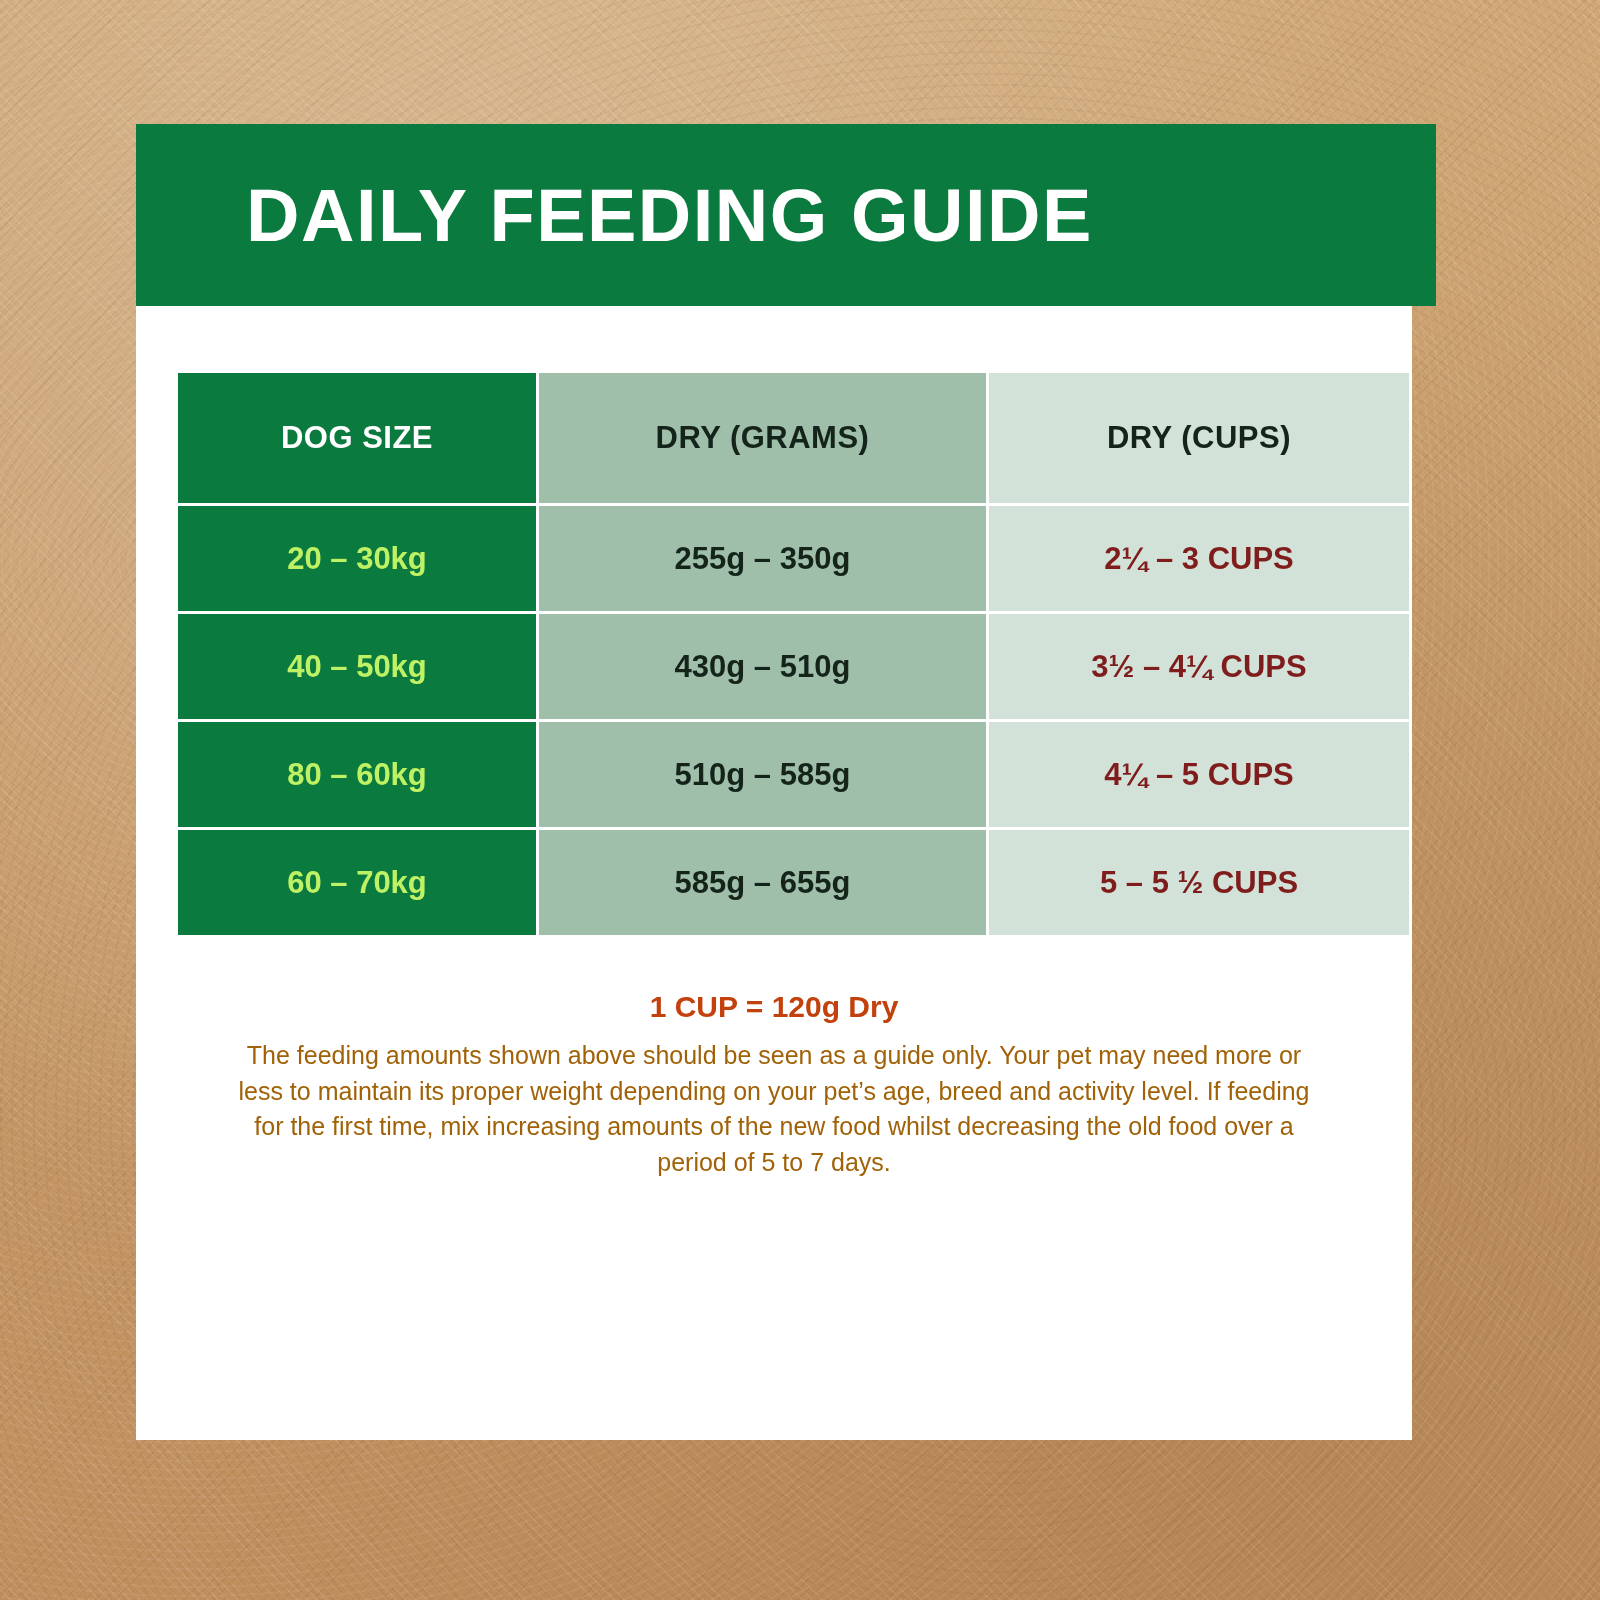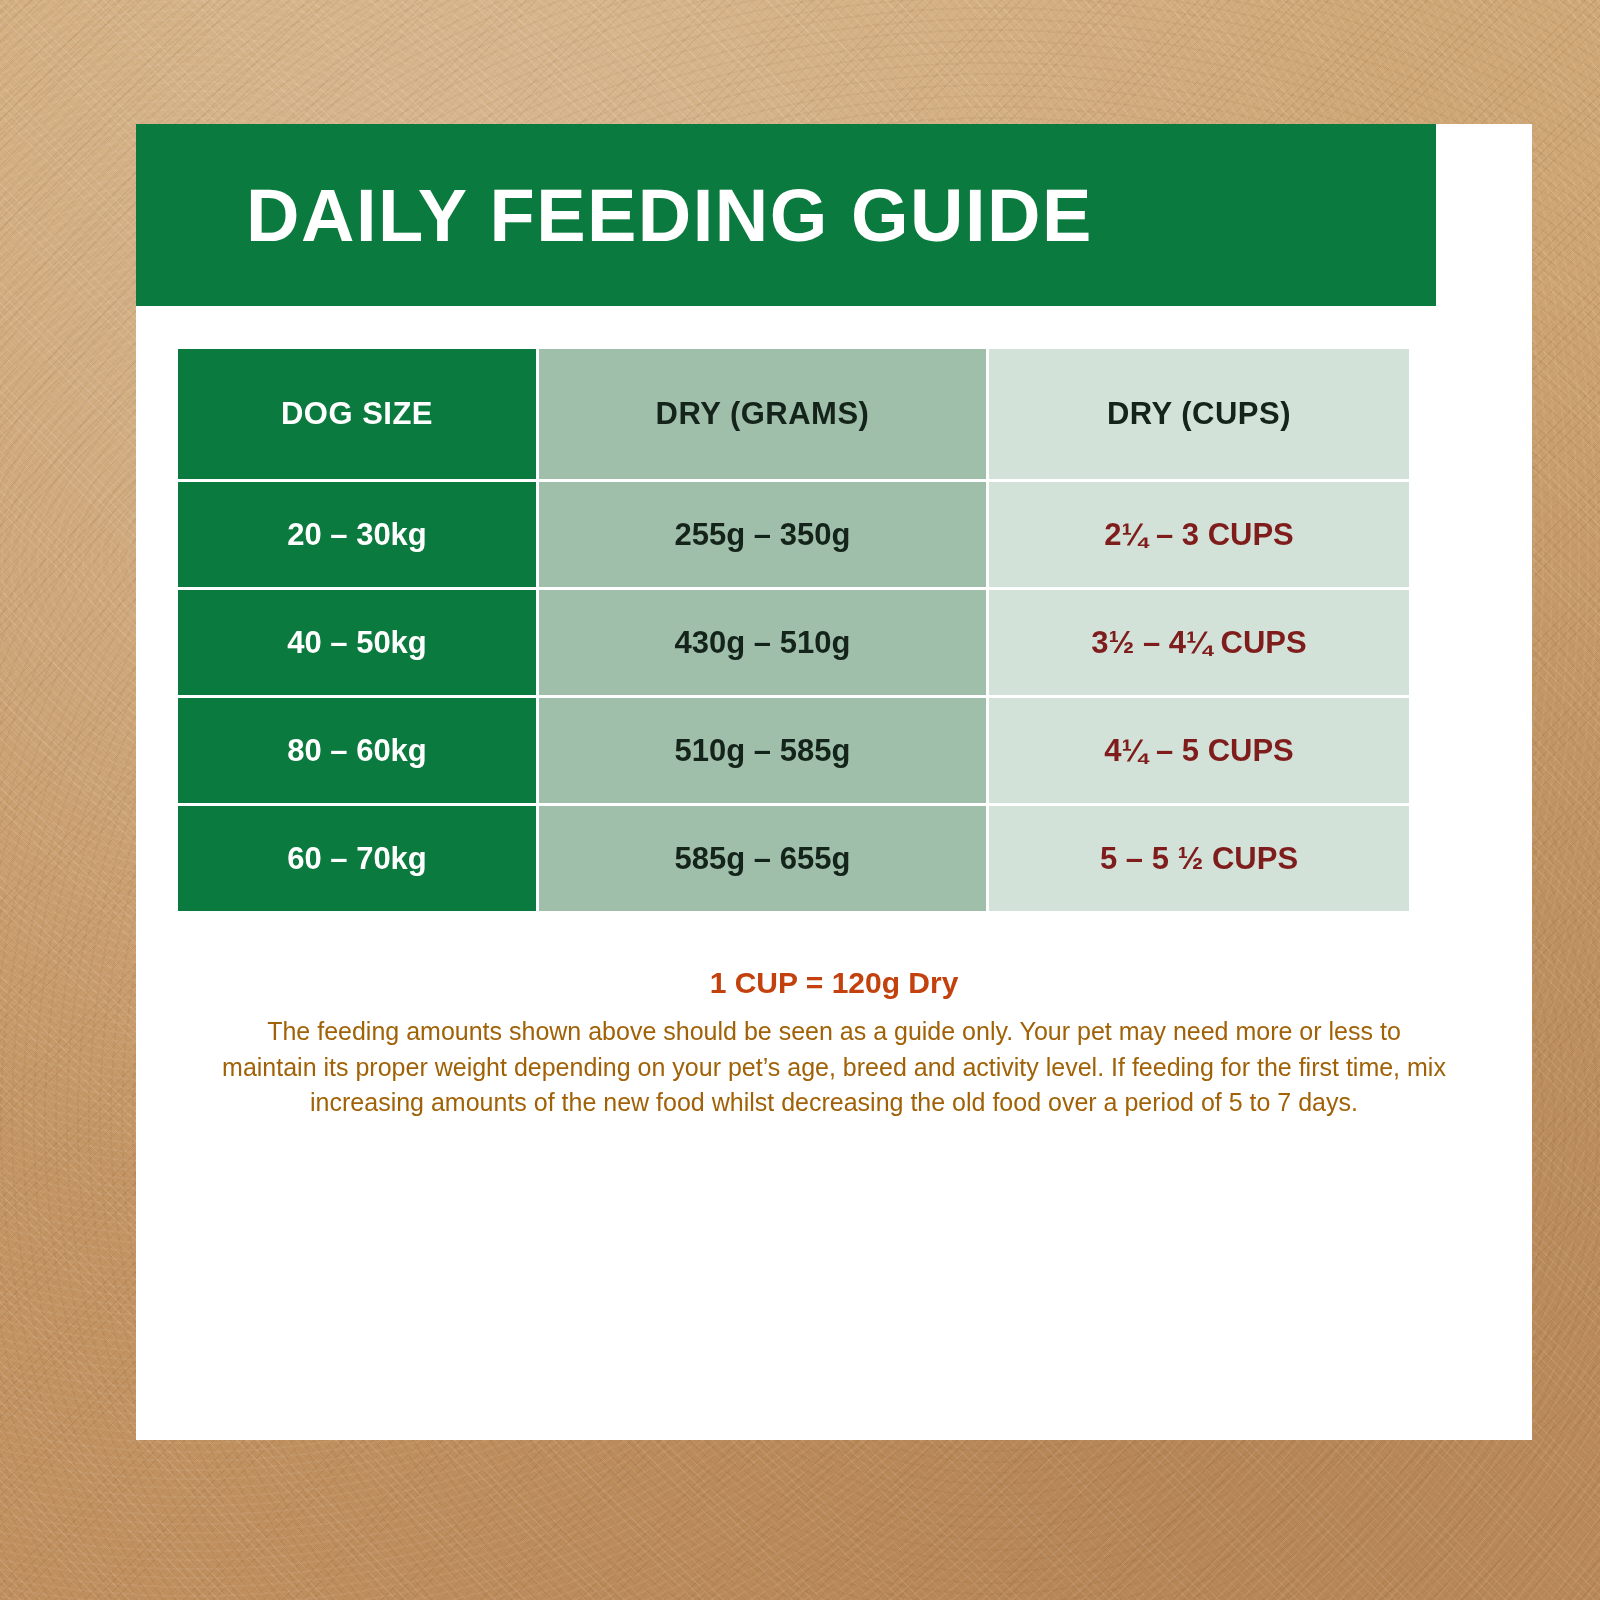--- a/index.html
+++ b/index.html
@@ -35,21 +35,21 @@
       repeating-radial-gradient(circle at 12% 35%, rgba(255,255,255,0.05) 0 2px, rgba(0,0,0,0) 2px 9px),
       repeating-radial-gradient(circle at 62% 70%, rgba(90,55,20,0.05) 0 2px, rgba(0,0,0,0) 2px 11px);
     pointer-events: none;
   }
 
   
   .card {
     position: absolute;
     left: 136px;
     top: 124px;
-    width: 1396px;
+    width: 1276px;
     height: 1316px;
     background: #ffffff;
     z-index: 2;
   }
 
   
   .title-banner {
     width: 1300px;
     height: 182px;
     background: #0b7a3e;
@@ -62,21 +62,21 @@
     margin: 0;
     color: #ffffff;
     font-size: 74px;
     font-weight: 700;
     letter-spacing: 1.5px;
     font-family: "Liberation Sans", sans-serif;
   }
 
   
   .table-wrap {
-    padding: 40px 39px 0 39px;
+    padding: 64px 39px 0 39px;
     box-sizing: border-box;
   }
   .ftable {
     width: 1222px;
     border-collapse: separate;
     border-spacing: 3px 3px;
     table-layout: fixed;
   }
   .ftable td {
     height: 105px;
@@ -110,21 +110,21 @@
     background: #d3e2d8;
     color: #15241b;
     font-size: 36px;
     letter-spacing: 0.5px;
     height: 130px !important;
   }
 
   
   .c-size {
     background: #0b7a3e;
-    color: #ffffff;
+    color: #bef264;
   }
   .c-grams {
     background: #9fbfab;
     color: #15241b;
   }
   .c-cups {
     background: #d3e2d8;
     color: #7f1d1d;
   }
   .c-span {

